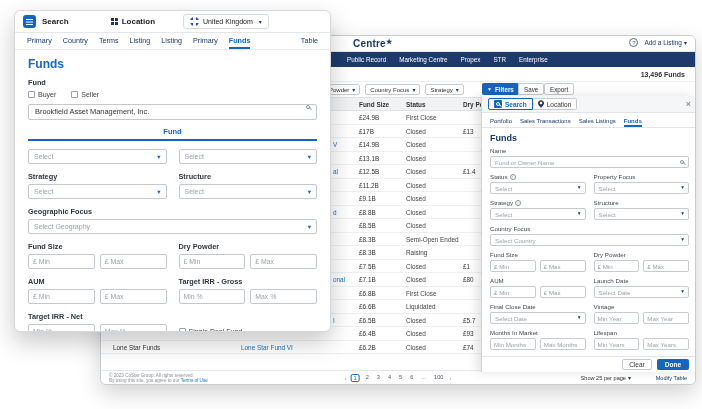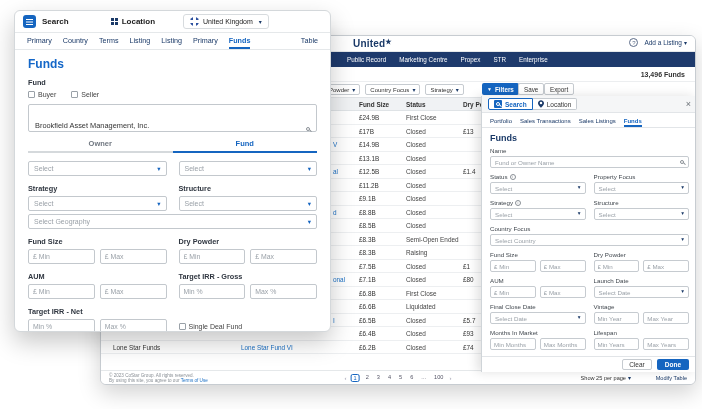--- a/index.html
+++ b/index.html
@@ -132,21 +132,21 @@
   .dlg-tab.active { color:#1565c0; font-weight:bold; border-bottom:2px solid #1565c0; padding-bottom:2px; }
   .dlg-more { margin-left:auto; font-size:7.2px; color:#1b3a68; padding-bottom:4px; }
 
   .dlg-body { padding:5px 13px 0; }
   .dlg-title { color:#1467c8; font-size:12px; font-weight:600; margin:2px 0 7px; }
   .dlg-lbl { font-size:7.3px; font-weight:bold; color:#2f3640; }
   .dlg-fund-label { margin-bottom:4px; }
   .chk-row { display:flex; gap:15px; margin-bottom:6px; }
   .chk { display:flex; align-items:center; gap:3px; font-size:7px; color:#444; }
   .chk-box { width:7px; height:7px; border:1px solid #9aa1a8; border-radius:1px; background:#fff; }
-  .dlg-search-input { height:28px; border:1px solid #c3c8cd; border-radius:2px; display:flex; align-items:flex-end; padding:0 6px; }
+  .dlg-search-input { height:16px; border:1px solid #c3c8cd; border-radius:2px; display:flex; align-items:flex-start; padding:0 6px; }
   .dlg-search-input input { border:none; outline:none; flex:1; font-size:7.4px; color:#333; height:12px; padding:0;
     font-family:"Liberation Sans", sans-serif; }
   .subtabs { display:flex; margin-top:7px; }
   .subtab { flex:1; text-align:center; font-size:7.5px; font-weight:bold; color:#707780; padding-bottom:3px; border-bottom:2px solid #d5d9dc; }
   .subtab.active { color:#1565c0; border-bottom-color:#1565c0; }
   .row2 { display:flex; gap:12px; }
   .col { flex:1; min-width:0; }
   .mt8 { margin-top:8px; } .mt3 { margin-top:3px; }
   .dlg-select { height:15px; border:1px solid #c3c8cd; border-radius:2px; background:#fff; display:flex; align-items:center;
     padding:0 5px; font-size:7px; color:#9aa1a8; }
@@ -159,21 +159,21 @@
   .single-deal { margin-top:4px; }
 </style>
 </head>
 <body>
 
 <div class="stage">
 
   <div class="app-window">
 
     <div class="app-topbar">
-      <span class="logo"><span>United</span><span class="star">★</span></span>
+      <span class="logo"><span>Centre</span><span class="star">★</span></span>
       <span class="top-right">
         <span class="help-circle">?</span>
         <span class="add-listing">
             <span>Add a Listing</span>
             <span class="chev">▾</span>
           </span>
       </span>
     </div>
 
     <div class="app-nav">
@@ -532,21 +532,20 @@
             <span>Seller</span>
           </span>
       </div>
 
       <div class="dlg-search-input">
         <input value="Brookfield Asset Management, Inc." style="">
         <span class="lens lens-gray"></span>
       </div>
 
       <div class="subtabs">
-        <span class="subtab">Owner</span>
         <span class="subtab active">Fund</span>
       </div>
 
       <div class="row2 mt8">
         <div class="col">
             <div class="dlg-select">
               <span>Select</span>
               <span class="chev2">▾</span>
             </div>
           </div>
@@ -570,20 +569,21 @@
             </div>
           </div>
         <div class="col">
             <div class="dlg-select">
               <span>Select</span>
               <span class="chev2">▾</span>
             </div>
           </div>
       </div>
 
+      <div class="dlg-lbl mt8">Geographic Focus</div>
       <div class="dlg-select mt3">
           <span>Select Geography</span>
           <span class="chev2">▾</span>
         </div>
 
       <div class="row2 mt8">
         <div class="col dlg-lbl">Fund Size</div>
         <div class="col dlg-lbl">Dry Powder</div>
       </div>
       <div class="row2 mt3">

